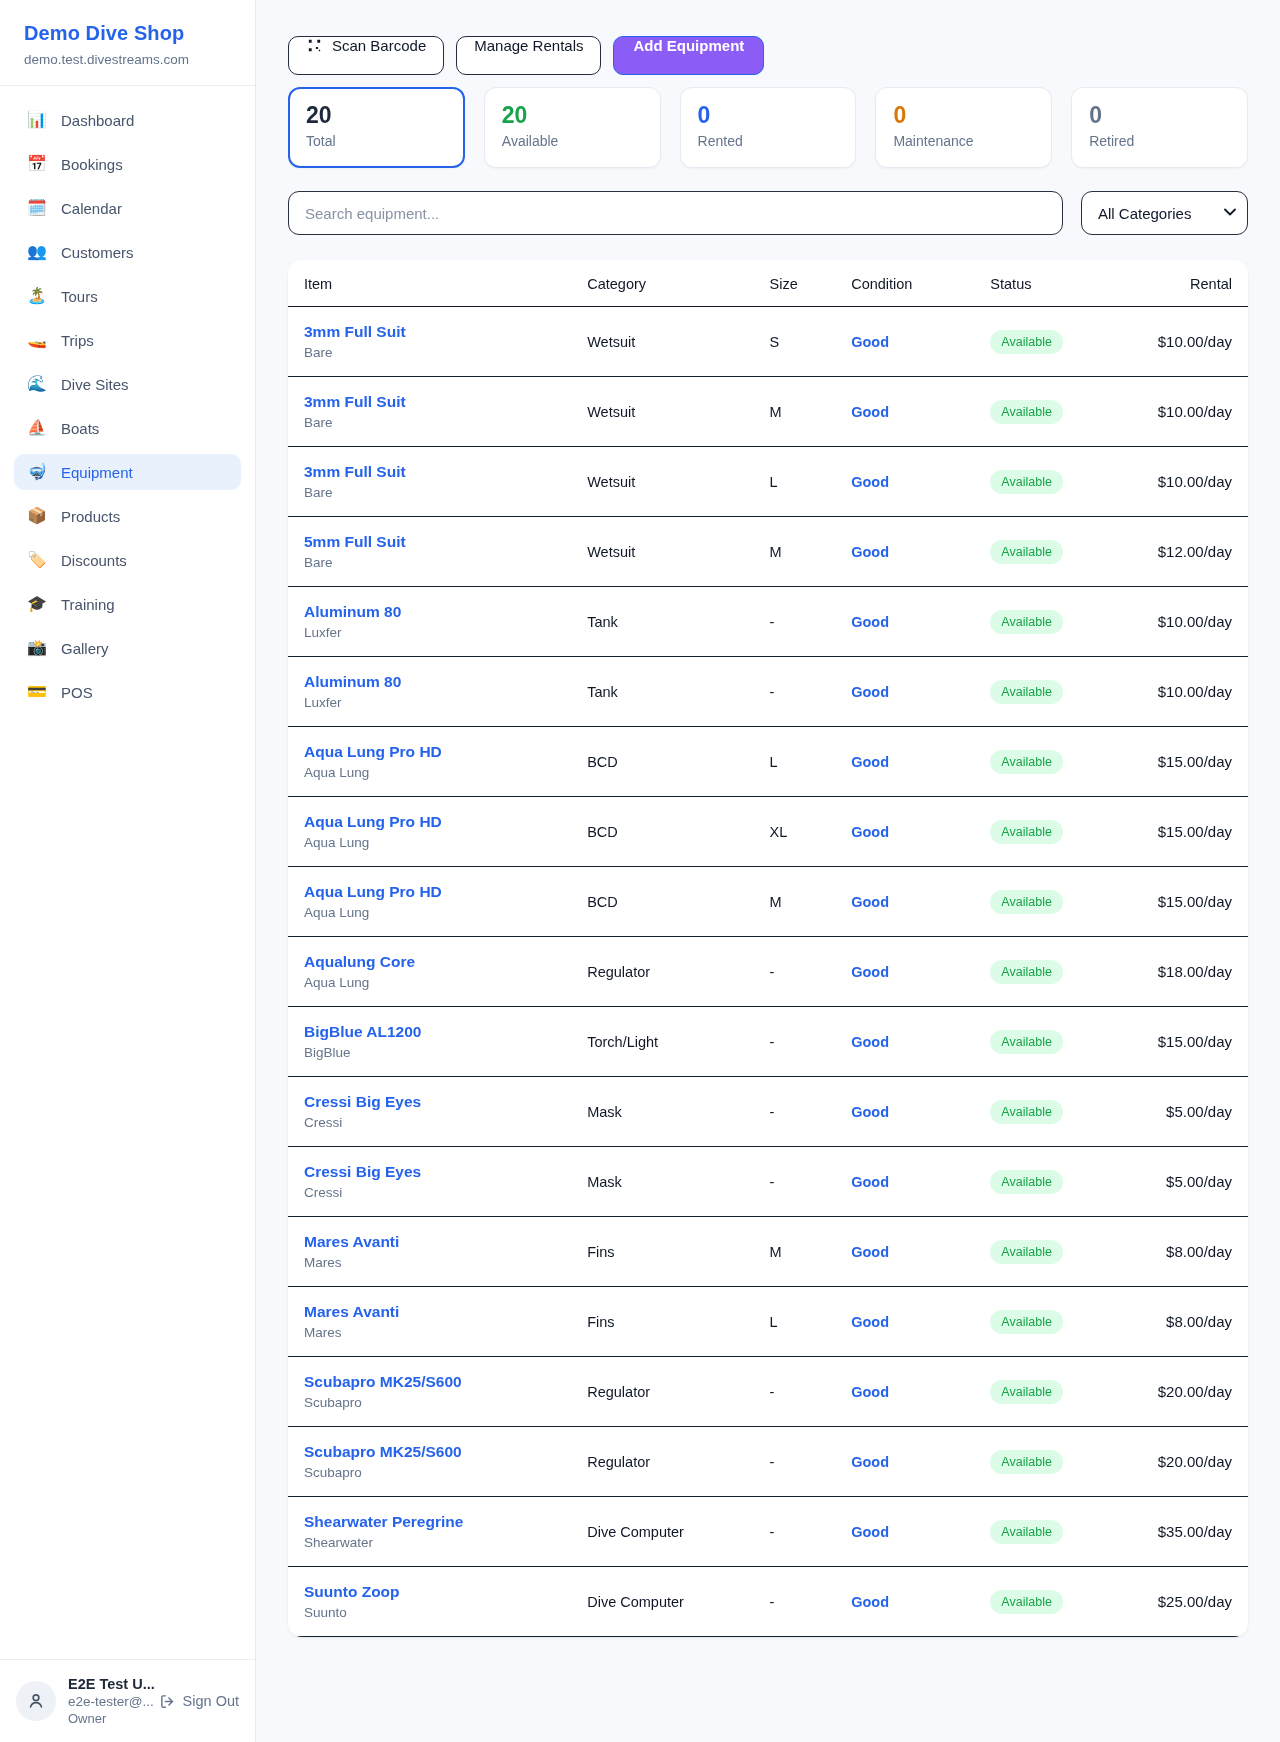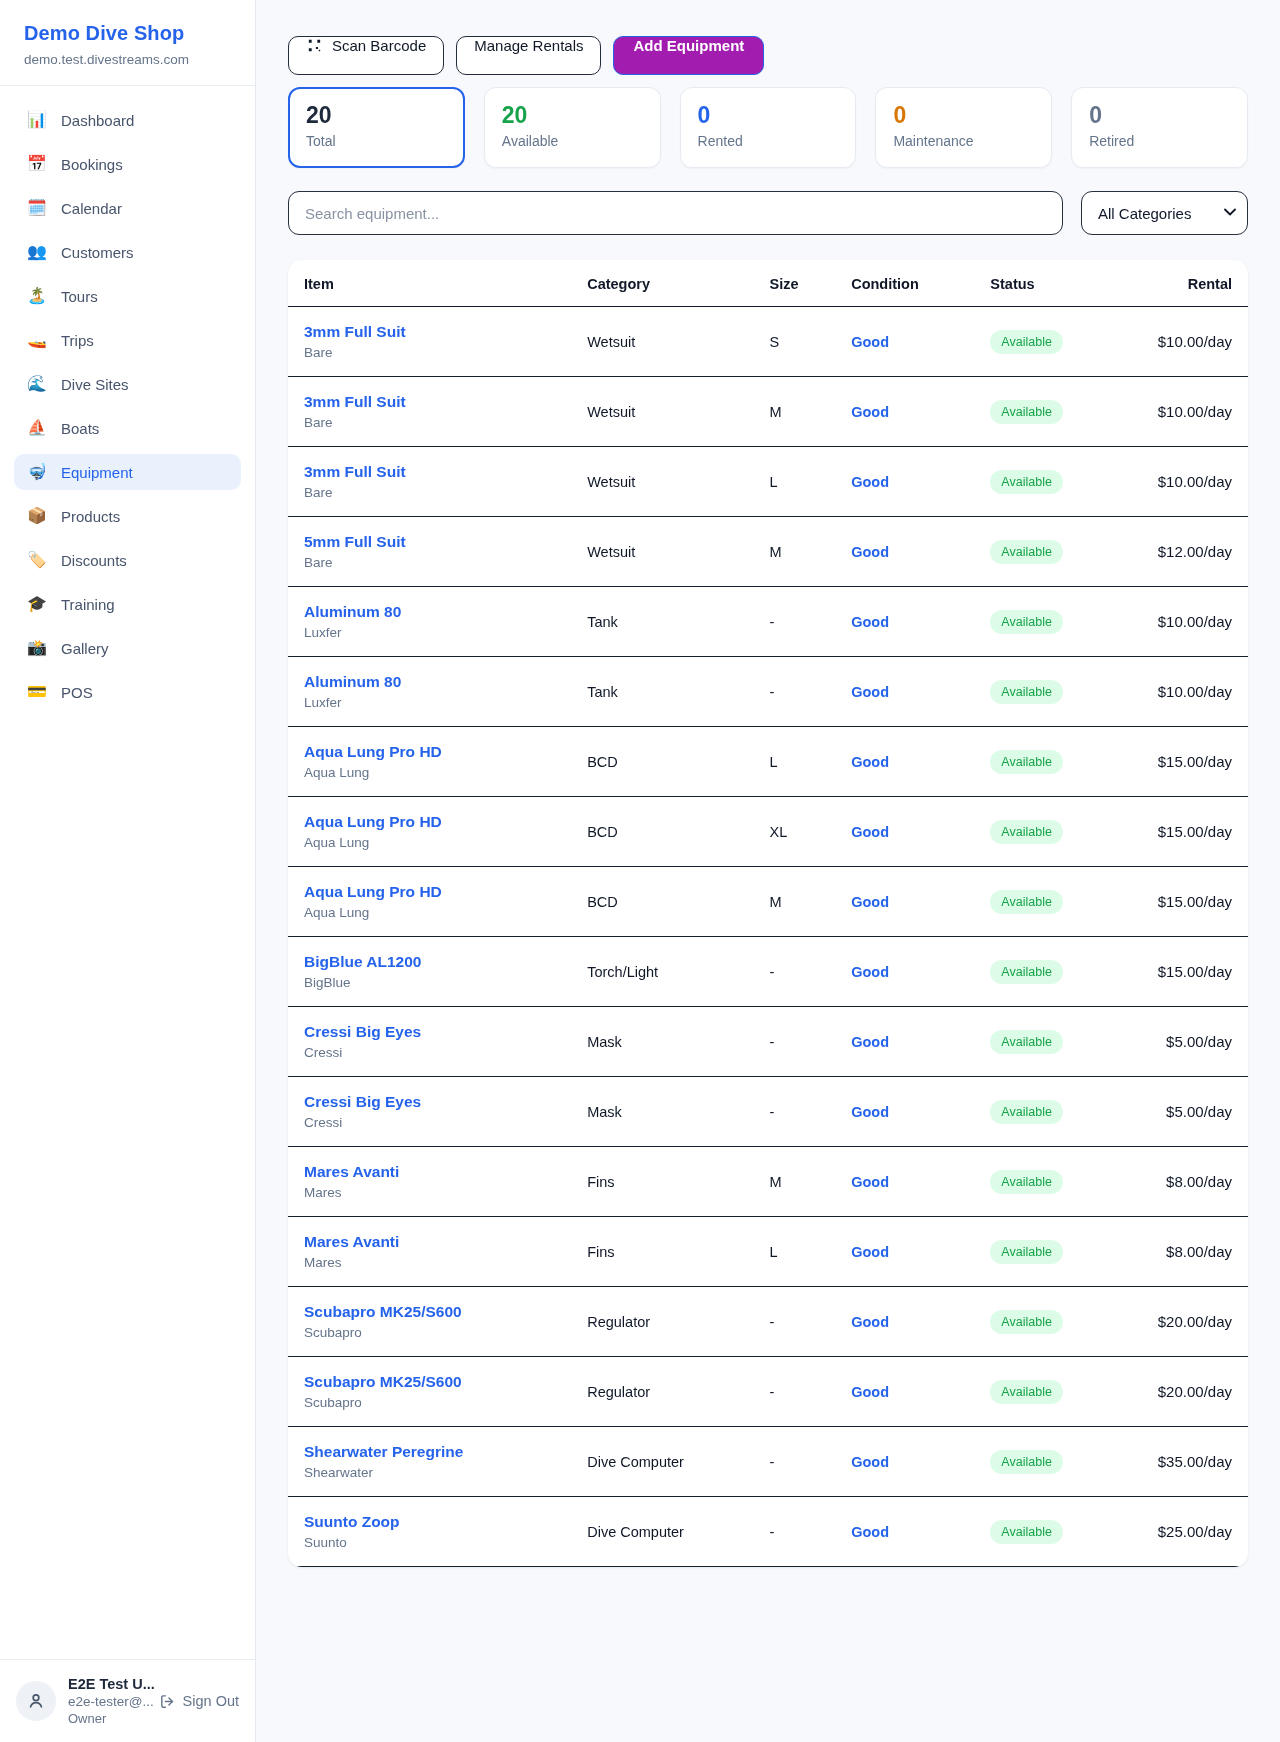--- a/index.html
+++ b/index.html
@@ -27,41 +27,41 @@
   .signout { margin-left:auto; display:flex; align-items:center; gap:7px; color:#64748b; font-size:14.5px; background:none; border:none; cursor:pointer; font-family:inherit; white-space:nowrap; }
 
   
   .main { flex:1; padding:34px 32px 0; }
   .page-header { display:flex; align-items:flex-start; justify-content:space-between; }
   .page-title { font-size:25px; font-weight:700; color:#111827; letter-spacing:.2px; }
   .page-subtitle { font-size:14.5px; color:#64748b; margin-top:8px; }
   .header-actions { display:flex; gap:12px; margin-top:2px; }
   .btn { display:flex; align-items:flex-start; gap:9px; height:39px; padding:0 17px; border-radius:10px; font-size:15px; font-family:inherit; cursor:pointer; }
   .btn-outline { background:#ffffff; border:1px solid #232c3d; color:#101828; }
-  .btn-primary { background:#a21caf; border:1px solid #2563eb; color:#ffffff; font-weight:600; padding:0 19px; }
+  .btn-primary { background:#8b5cf6; border:1px solid #2563eb; color:#ffffff; font-weight:600; padding:0 19px; }
 
   
   .stats { display:flex; gap:19px; margin-top:12px; }
   .stat-card { flex:1; background:#ffffff; border:1px solid #e6ebf2; border-radius:12px; padding:14px 17px; height:81px; cursor:pointer; box-shadow:0 1px 2px rgba(16,24,40,.04); }
   .stat-card.active { border:2px solid #2563eb; padding:13px 16px; }
   .stat-value { font-size:23px; font-weight:700; line-height:26px; }
   .stat-label { font-size:14px; color:#64748b; margin-top:5px; }
 
   
   .filters { display:flex; gap:18px; margin-top:23px; }
   .search-input { flex:1; height:44px; border:1px solid #27303f; border-radius:11px; background:#ffffff; padding:0 16px; font-size:15px; font-family:inherit; color:#0f172a; }
   .search-input::placeholder { color:#8892a3; }
   .select-wrap { position:relative; width:167px; }
   .category-select { width:100%; height:44px; border:1px solid #27303f; border-radius:11px; background:#ffffff; padding:0 30px 0 16px; font-size:15px; font-family:inherit; color:#0f172a; appearance:none; -webkit-appearance:none; cursor:pointer; }
   .select-chevron { position:absolute; right:12px; top:17px; pointer-events:none; }
 
   
   .table-card { background:#ffffff; border-radius:14px; margin-top:25px; box-shadow:0 1px 3px rgba(16,24,40,.07); overflow:hidden; }
   table { width:100%; border-collapse:collapse; }
-  thead th { text-align:left; font-size:14.5px; font-weight:700; color:#101828; padding:16px 16px 14px; border-bottom:1.5px solid #101828; }
+  thead th { text-align:left; font-size:14.5px; font-weight:400; color:#101828; padding:16px 16px 14px; border-bottom:1.5px solid #101828; }
   thead th.col-rental { text-align:right; }
   tbody tr { border-bottom:1px solid #15202e; }
   tbody td { padding:12px 16px; vertical-align:middle; height:70px; }
   .item-name { font-size:15.5px; font-weight:600; color:#2563eb; cursor:pointer; }
   .item-brand { font-size:13.5px; color:#64748b; margin-top:4px; }
   .cell-text { font-size:14.5px; color:#101828; }
   .cond-link { font-size:14.5px; color:#2563eb; font-weight:700; cursor:pointer; }
   .badge { display:inline-block; font-size:12.5px; font-weight:500; color:#16a34a; background:#dcfce7; border-radius:999px; padding:5px 11px; }
   .cell-rental { text-align:right; font-size:15px; color:#101828; }
 </style>
@@ -350,20 +350,31 @@
       <div class="item-name">Aqua Lung Pro HD</div>
       <div class="item-brand">Aqua Lung</div>
     </td>
     <td class="cell-text">BCD</td>
     <td class="cell-text">M</td>
     <td><span class="cond-link">Good</span></td>
     <td><span class="badge">Available</span></td>
     <td class="cell-rental">$15.00/day</td>
   </tr>
 
+  <tr>
+    <td>
+      <div class="item-name">Aqualung Core</div>
+      <div class="item-brand">Aqua Lung</div>
+    </td>
+    <td class="cell-text">Regulator</td>
+    <td class="cell-text">-</td>
+    <td><span class="cond-link">Good</span></td>
+    <td><span class="badge">Available</span></td>
+    <td class="cell-rental">$18.00/day</td>
+  </tr>
 
   <tr>
     <td>
       <div class="item-name">BigBlue AL1200</div>
       <div class="item-brand">BigBlue</div>
     </td>
     <td class="cell-text">Torch/Light</td>
     <td class="cell-text">-</td>
     <td><span class="cond-link">Good</span></td>
     <td><span class="badge">Available</span></td>

